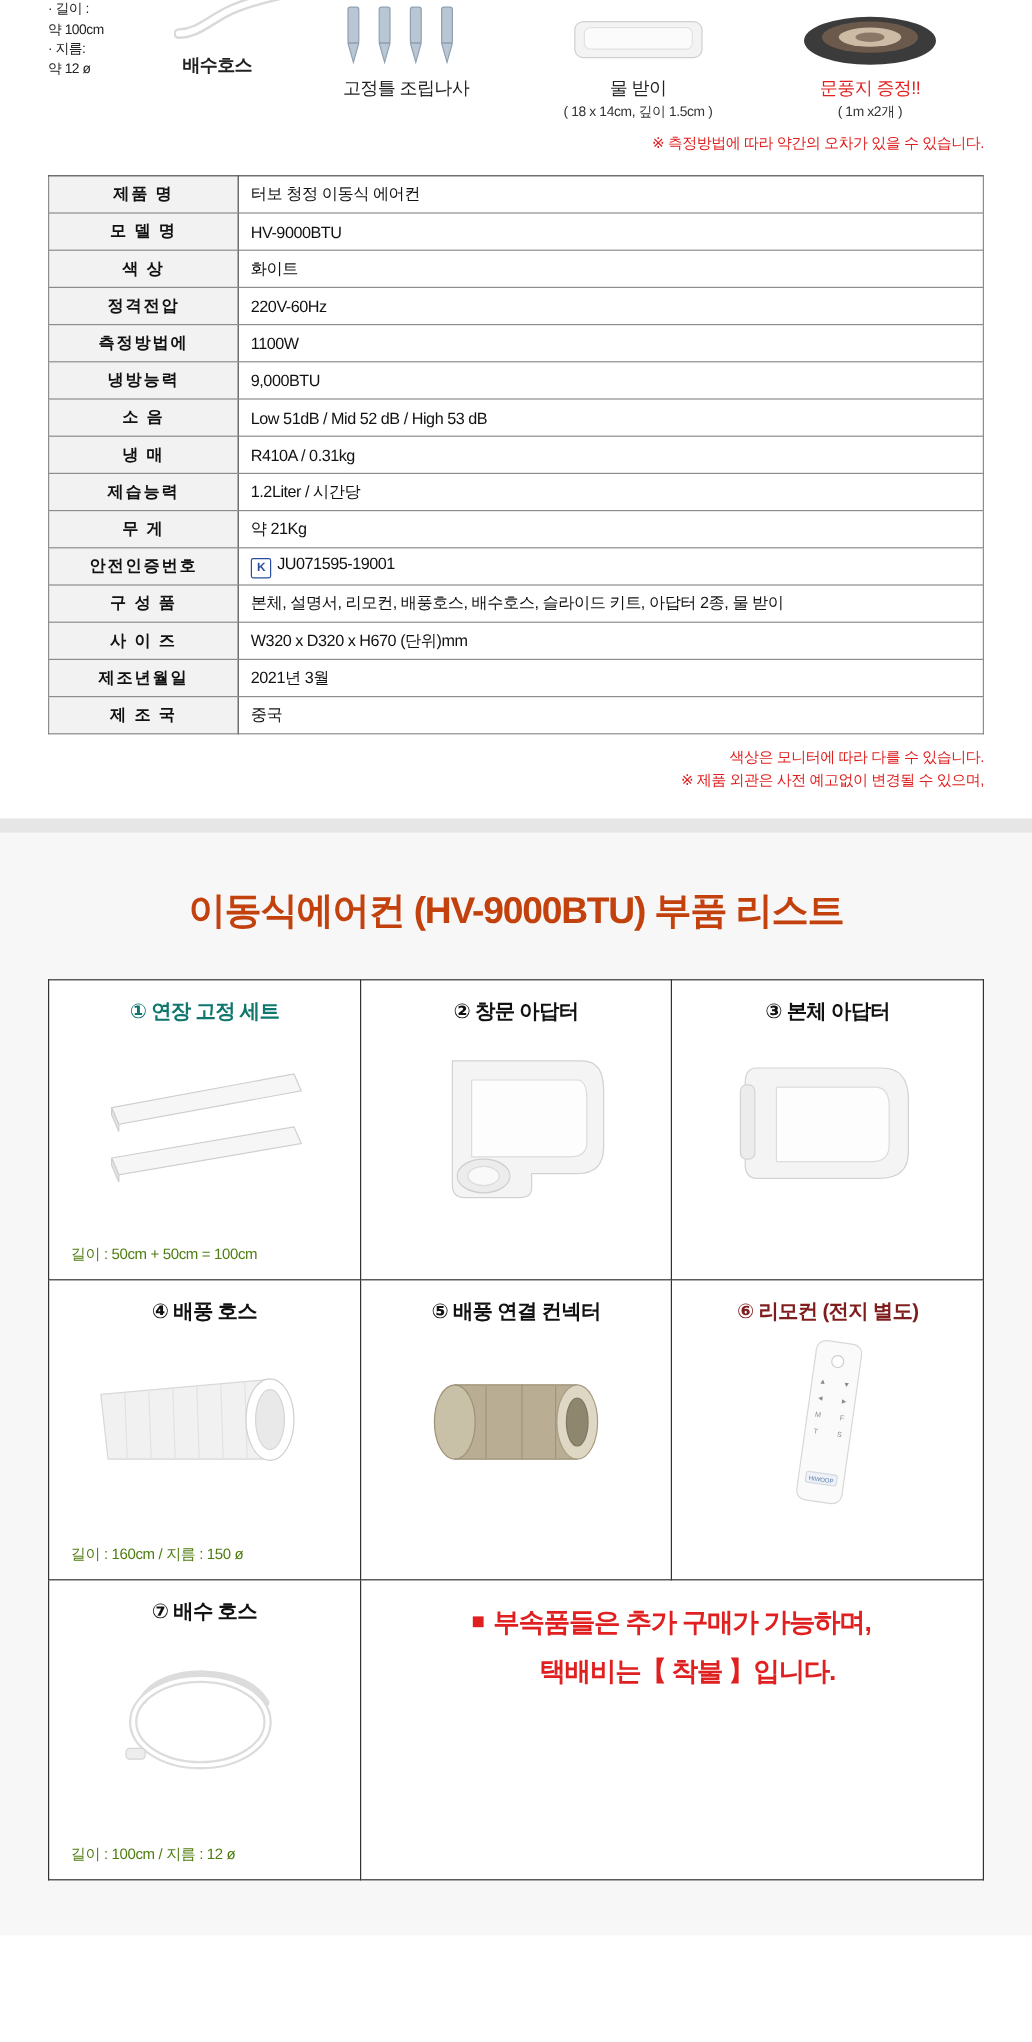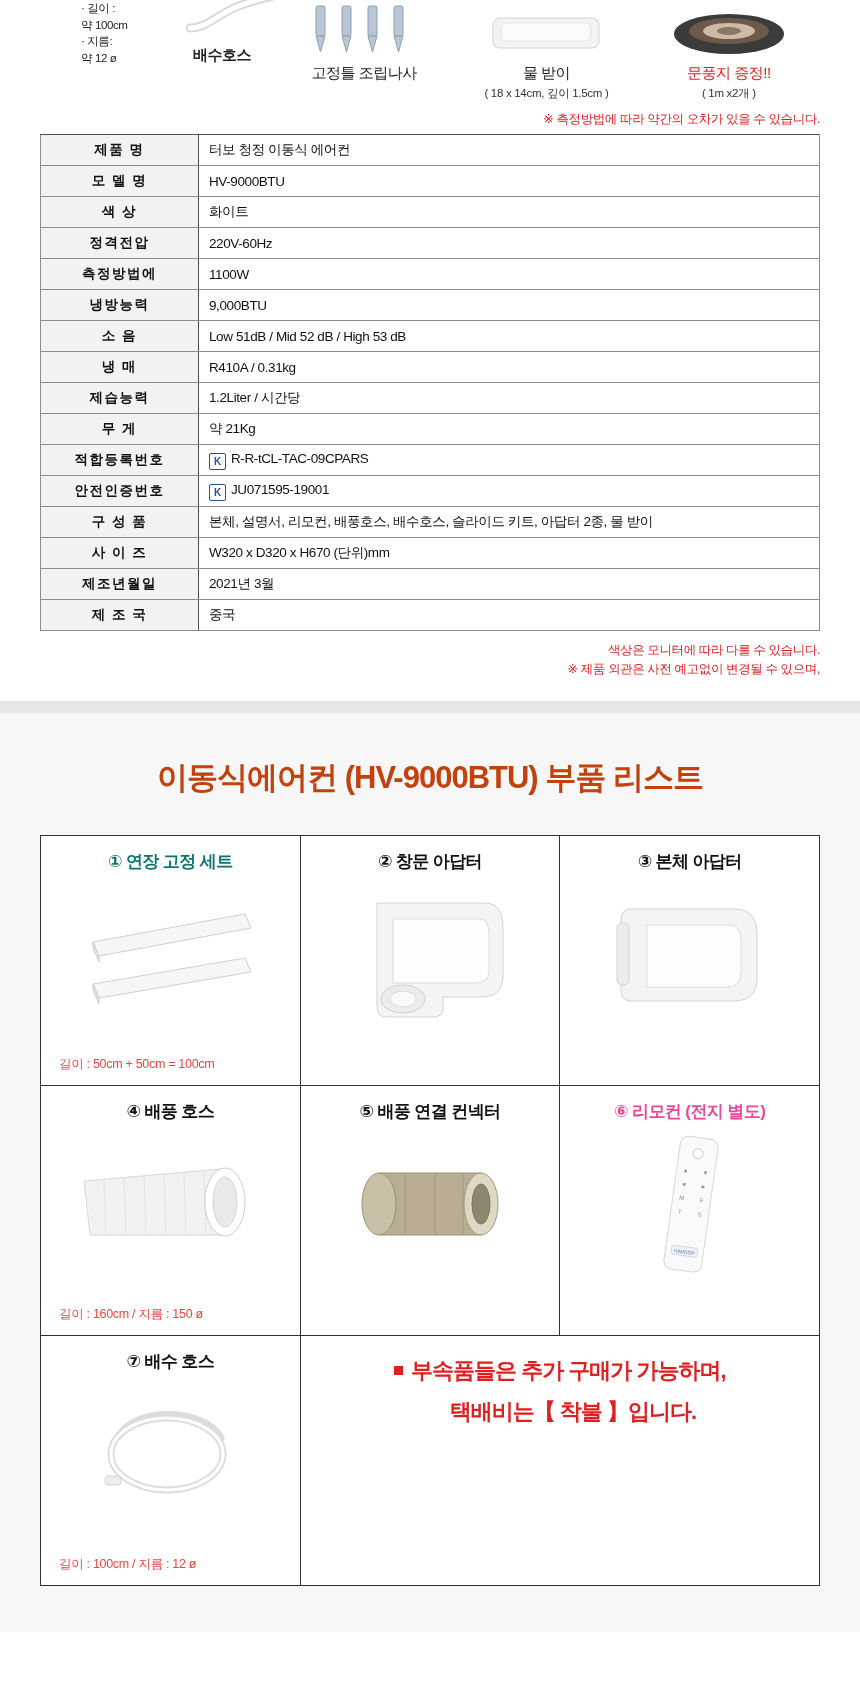--- a/index.html
+++ b/index.html
@@ -40,21 +40,20 @@
   .acc-sub{font-size:11.5px;color:#333;margin-top:3px;letter-spacing:-0.3px;}
 
   
   .acc-left{
     width:200px;
     text-align:left;
     font-size:11.5px;
     line-height:1.45;
     color:#222;
     position:relative;
-    margin-left:41px;
   }
   .acc-left .bullet{letter-spacing:-0.4px;}
   .hose-label{
     position:absolute;
     left:112px;
     top:44px;
     font-size:15px;
     font-weight:bold;
     letter-spacing:-0.5px;
   }
@@ -69,21 +68,21 @@
 
   .note-right{
     text-align:right;
     color:#e02020;
     font-size:12.5px;
     padding:10px 40px 6px 0;
     letter-spacing:-0.4px;
   }
 
   
-  .spec-wrap{padding:0 40px;}
+  .spec-wrap{padding:0 40px;margin-top:12px;}
   table.spec{
     width:780px;
     border-collapse:collapse;
     border:1px solid #4d4d4d;
     table-layout:fixed;
   }
   table.spec td{
     border:1px solid #8c8c8c;
     height:28px;
     font-size:13.5px;
@@ -159,30 +158,30 @@
     position:relative;
   }
   .p-title{
     font-size:17px;
     font-weight:bold;
     letter-spacing:-0.6px;
     color:#111;
     margin-bottom:6px;
   }
   .p-title.red{color:#0f766e;}
-  .p-title.blue{color:#ec4899;}
+  .p-title.blue{color:#7f1d1d;}
   .p-img{
     height:150px;
     display:flex;
     align-items:center;
     justify-content:center;
   }
   .p-spec{
     font-size:12.5px;
-    color:#ef4444;
+    color:#4d7c0f;
     text-align:left;
     padding-left:6px;
     letter-spacing:-0.3px;
     position:absolute;
     bottom:12px;
     left:12px;
   }
   .notice-cell{
     text-align:left;
     vertical-align:middle;
@@ -308,24 +307,20 @@
           </tr>
         <tr>
             <td class="k">제습능력</td>
             <td class="v">1.2Liter / 시간당</td>
           </tr>
         <tr>
             <td class="k">무   게</td>
             <td class="v">약 21Kg</td>
           </tr>
         <tr>
-          <td class="k">적합등록번호</td>
-          <td class="v"><span class="kc">K</span><span>R-R-tCL-TAC-09CPARS</span></td>
-        </tr>
-        <tr>
           <td class="k">안전인증번호</td>
           <td class="v"><span class="kc">K</span><span>JU071595-19001</span></td>
         </tr>
         <tr>
             <td class="k">구 성 품</td>
             <td class="v">본체, 설명서, 리모컨, 배풍호스, 배수호스, 슬라이드 키트, 아답터 2종, 물 받이</td>
           </tr>
         <tr>
             <td class="k">사 이 즈</td>
             <td class="v">W320 x D320 x H670 (단위)mm</td>

